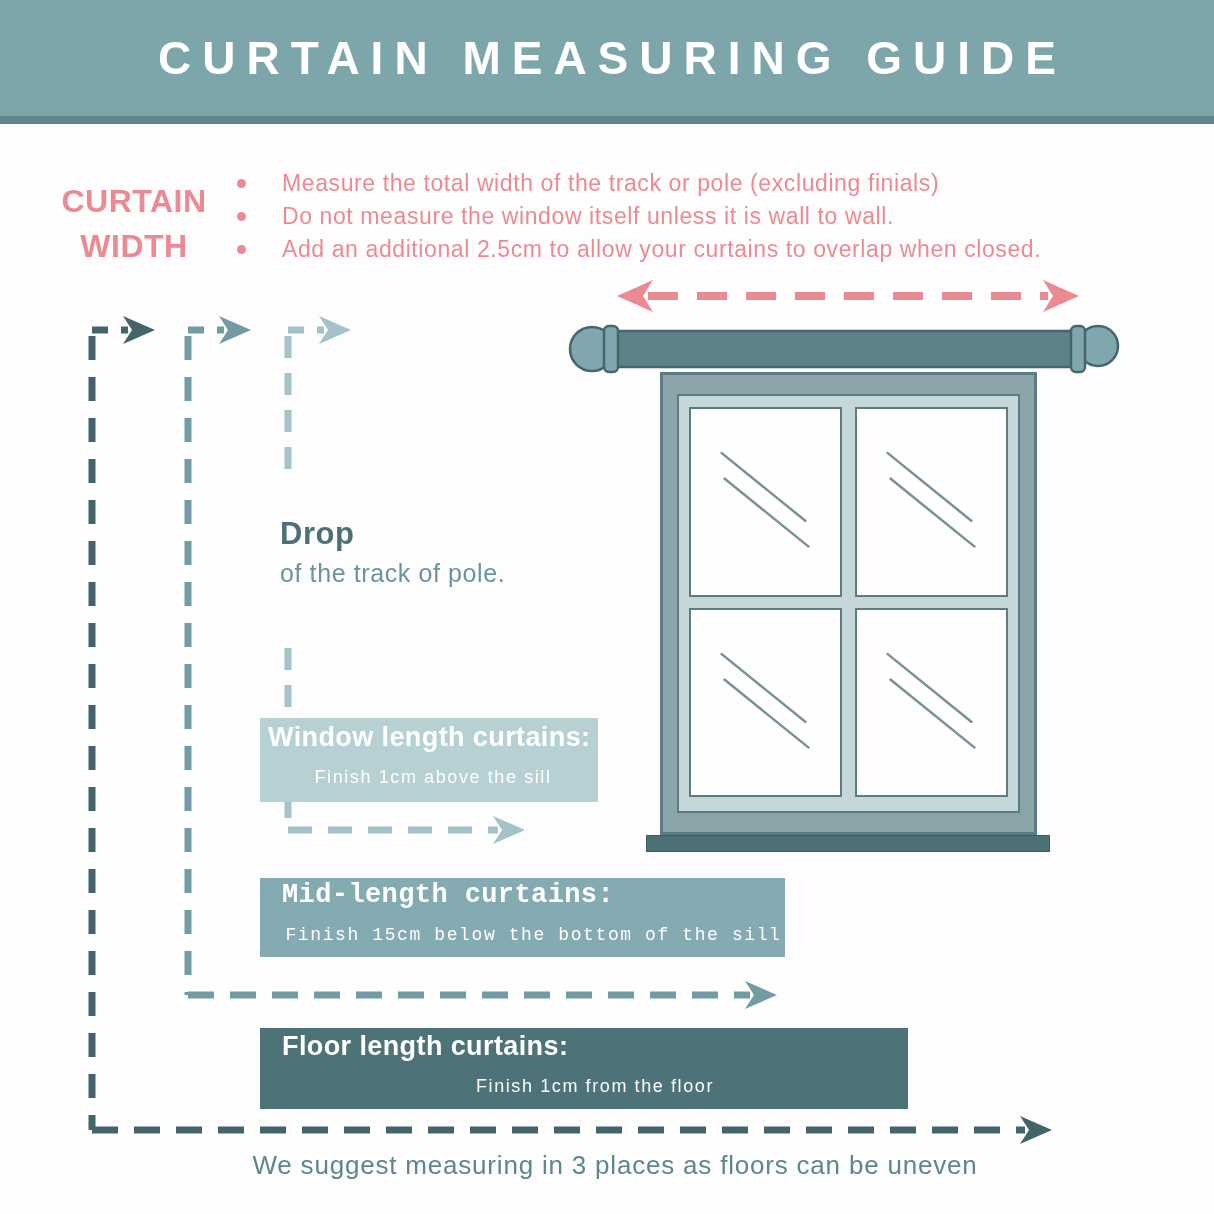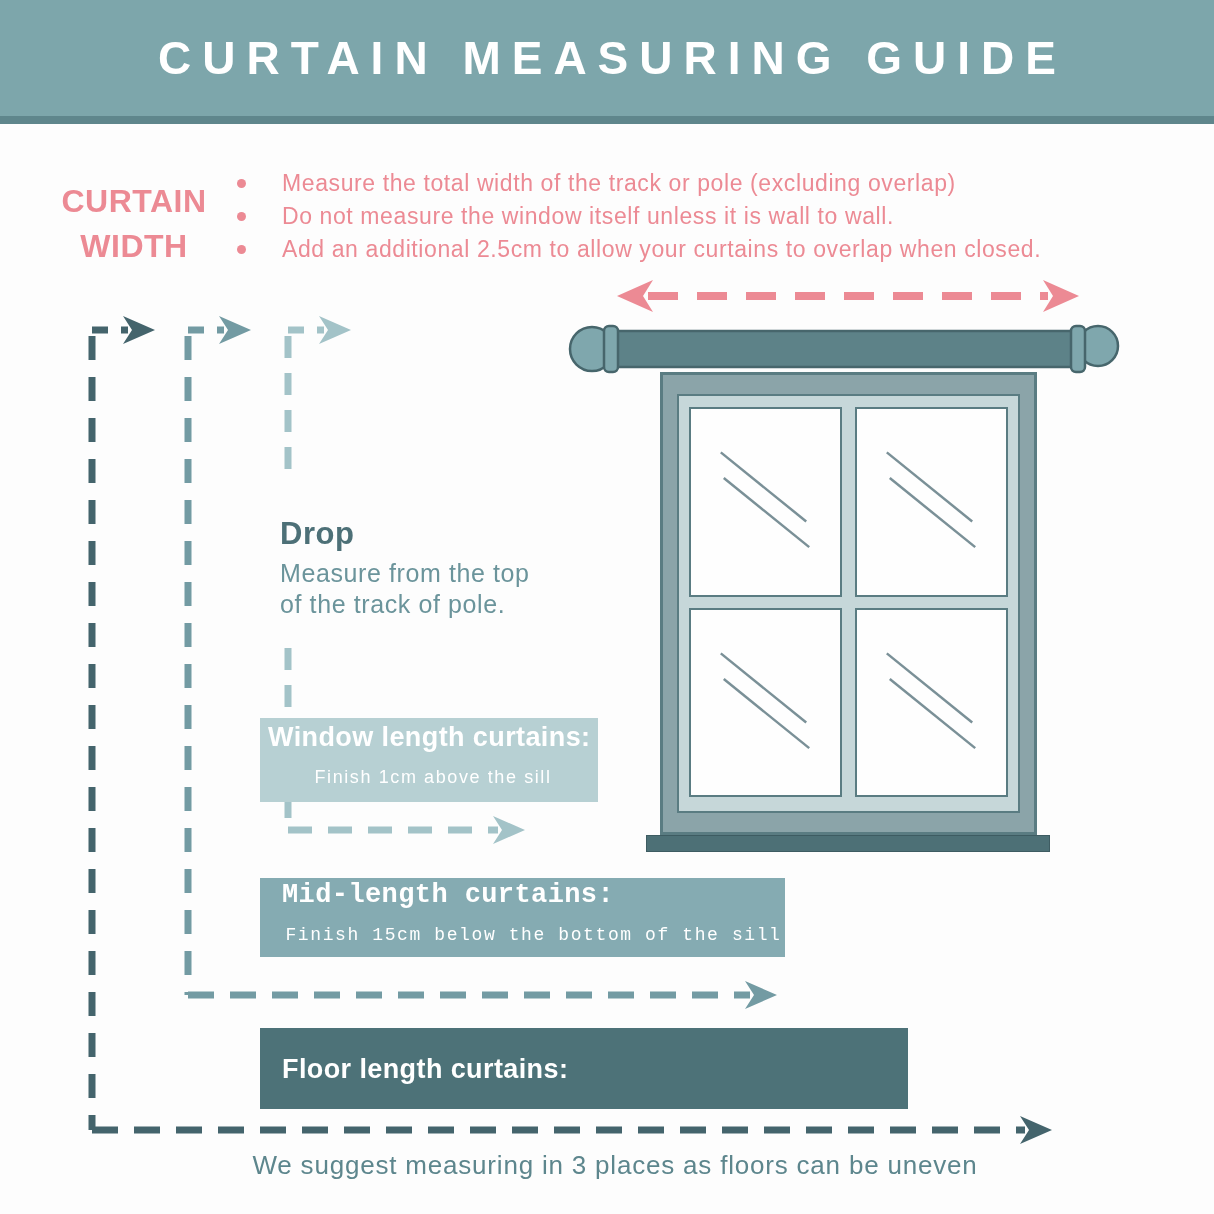--- a/index.html
+++ b/index.html
@@ -133,35 +133,34 @@
   <div class="abs header-strip"></div>
 
   <div class="abs cw-label">
     <div>CURTAIN</div>
     <div>WIDTH</div>
   </div>
 
   <div class="abs bullets">
     <div class="bullet-row">
       <span class="bullet-dot"></span>
-      <span class="bullet-text">Measure the total width of the track or pole (excluding overlap)</span>
+      <span class="bullet-text">Measure the total width of the track or pole (excluding finials)</span>
     </div>
     <div class="bullet-row">
       <span class="bullet-dot"></span>
       <span class="bullet-text">Do not measure the window itself unless it is wall to wall.</span>
     </div>
     <div class="bullet-row">
       <span class="bullet-dot"></span>
       <span class="bullet-text">Add an additional 2.5cm to allow your curtains to overlap when closed.</span>
     </div>
   </div>
 
   <div class="abs drop-title">Drop</div>
   <div class="abs drop-desc">
-    <div>Measure from the top</div>
     <div>of the track of pole.</div>
   </div>
 
   <svg class="abs overlay" viewBox="0 0 1214 1214">
     <defs>
       <marker id="ah-dark" markerUnits="userSpaceOnUse" markerWidth="36" markerHeight="30" refX="5" refY="14" orient="auto-start-reverse">
         <path d="M0,0 L32,14 L0,28 L9,14 Z" class="fill-dark"></path>
       </marker>
       <marker id="ah-mid" markerUnits="userSpaceOnUse" markerWidth="36" markerHeight="30" refX="5" refY="14" orient="auto-start-reverse">
         <path d="M0,0 L32,14 L0,28 L9,14 Z" class="fill-mid"></path>
@@ -239,17 +238,18 @@
   <div class="abs len-box box-window">
     <div class="box-title">Window length curtains:</div>
     <div class="box-subtitle">Finish 1cm above the sill</div>
   </div>
   <div class="abs len-box box-mid">
     <div class="box-title">Mid-length curtains:</div>
     <div class="box-subtitle">Finish 15cm below the bottom of the sill</div>
   </div>
   <div class="abs len-box box-floor">
     <div class="box-title">Floor length curtains:</div>
+    <div class="box-subtitle">Finish 1cm from the floor</div>
   </div>
 
   <div class="abs footer-note">We suggest measuring in 3 places as floors can be uneven</div>
 
 </div>
 
 </body></html>

